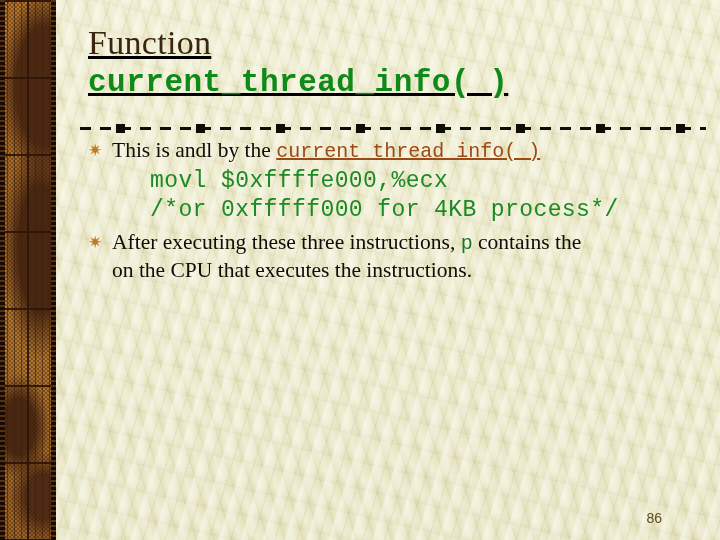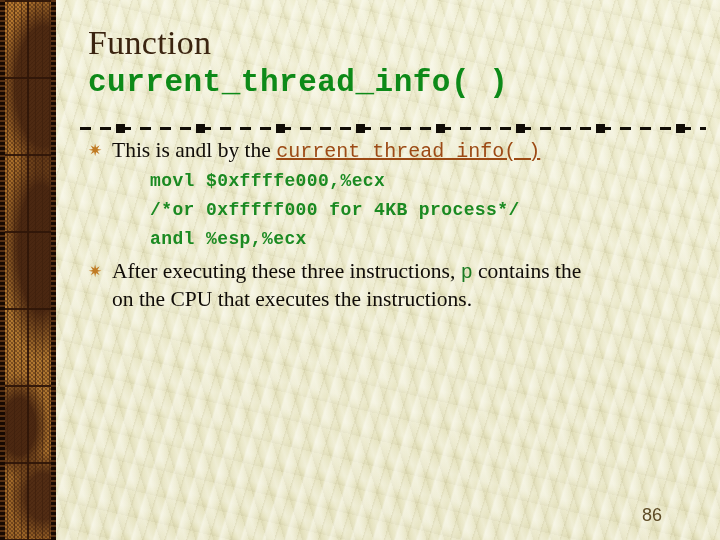--- a/index.html
+++ b/index.html
@@ -75,20 +75,21 @@
     top: 0;
     right: 0;
     bottom: 0;
   }
 
   #title-block {
     position: absolute;
     left: 32px;
     top: 24px;
     right: 20px;
+    text-decoration: underline;
   }
 
   #page-title {
     font-family: "Liberation Serif", "DejaVu Serif", serif;
     font-size: 34px;
     line-height: 38px;
     color: #3b2410;
     letter-spacing: 0.3px;
     white-space: nowrap;
   }
@@ -177,36 +178,36 @@
   }
 
   .code-block {
     margin-top: 2px;
     margin-bottom: 1px;
     padding-left: 38px;
   }
 
   .code-line {
     font-family: "Liberation Mono", "DejaVu Sans Mono", monospace;
-    font-weight: bold;
-    font-size: 18px;
+    font-weight: normal;
+    font-size: 23px;
     line-height: 29px;
     color: #1b8a22;
     white-space: pre;
     letter-spacing: 0.4px;
   }
 
   #bullet-2 { margin-top: 4px; }
 
   #page-number {
     position: absolute;
     right: 58px;
     bottom: 14px;
     font-family: "Liberation Sans", "DejaVu Sans", sans-serif;
-    font-size: 18px;
+    font-size: 14px;
     color: #5c4a24;
   }
 </style>
 </head>
 <body>
 
 <div id="slide">
 
   <div id="left-border">
     <div id="left-border-grid"></div>
@@ -231,21 +232,20 @@
       <div class="bullet-item" id="bullet-1">
         <span class="bullet-mark">✷</span>
 
         <div class="para">
           <span>This is andl by the </span><span class="mono-link">current_thread_info( )</span>
         </div>
 
         <div class="code-block">
           <div class="code-line">movl $0xffffe000,%ecx</div>
           <div class="code-line">/*or 0xfffff000 for 4KB process*/</div>
-          <div class="code-line">andl %esp,%ecx</div>
         </div>
       </div>
 
       <div class="bullet-item" id="bullet-2">
         <span class="bullet-mark">✷</span>
 
         <div class="para">
           <span>After executing these three instructions, </span><span class="mono-green">p</span><span> contains the</span>
         </div>
         <div class="para">on the CPU that executes the instructions.</div>

